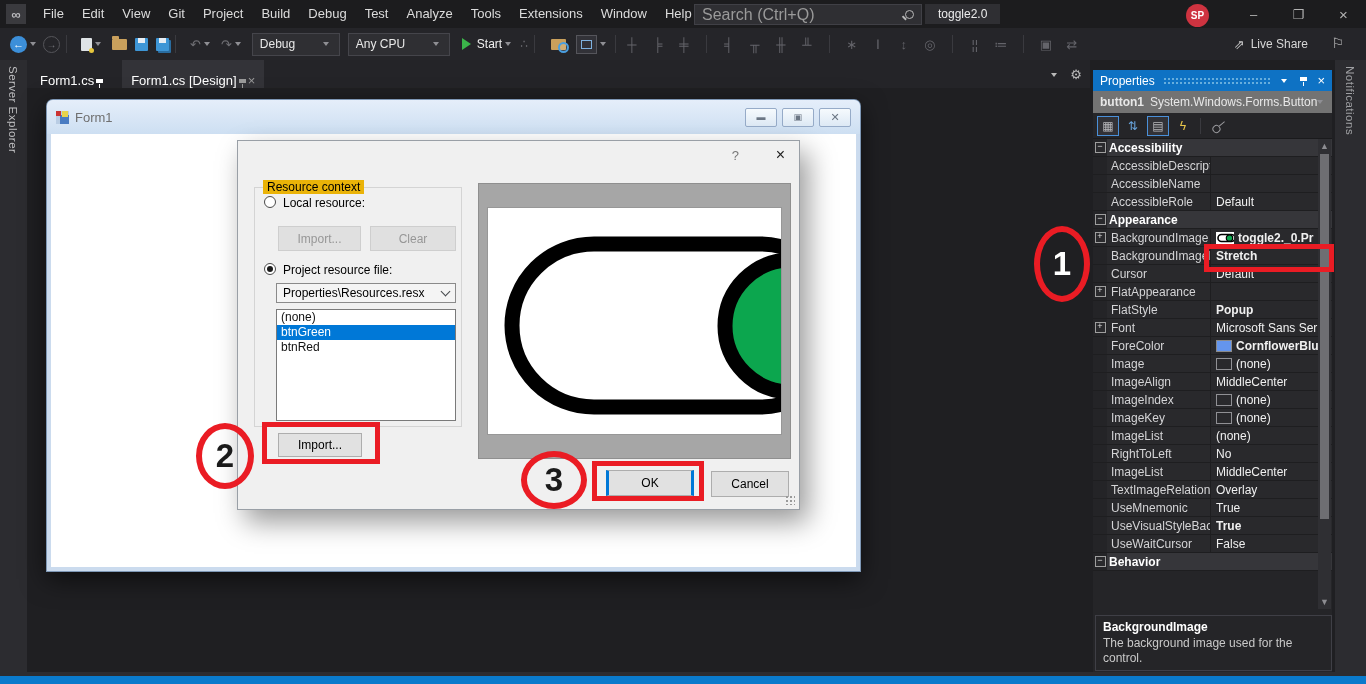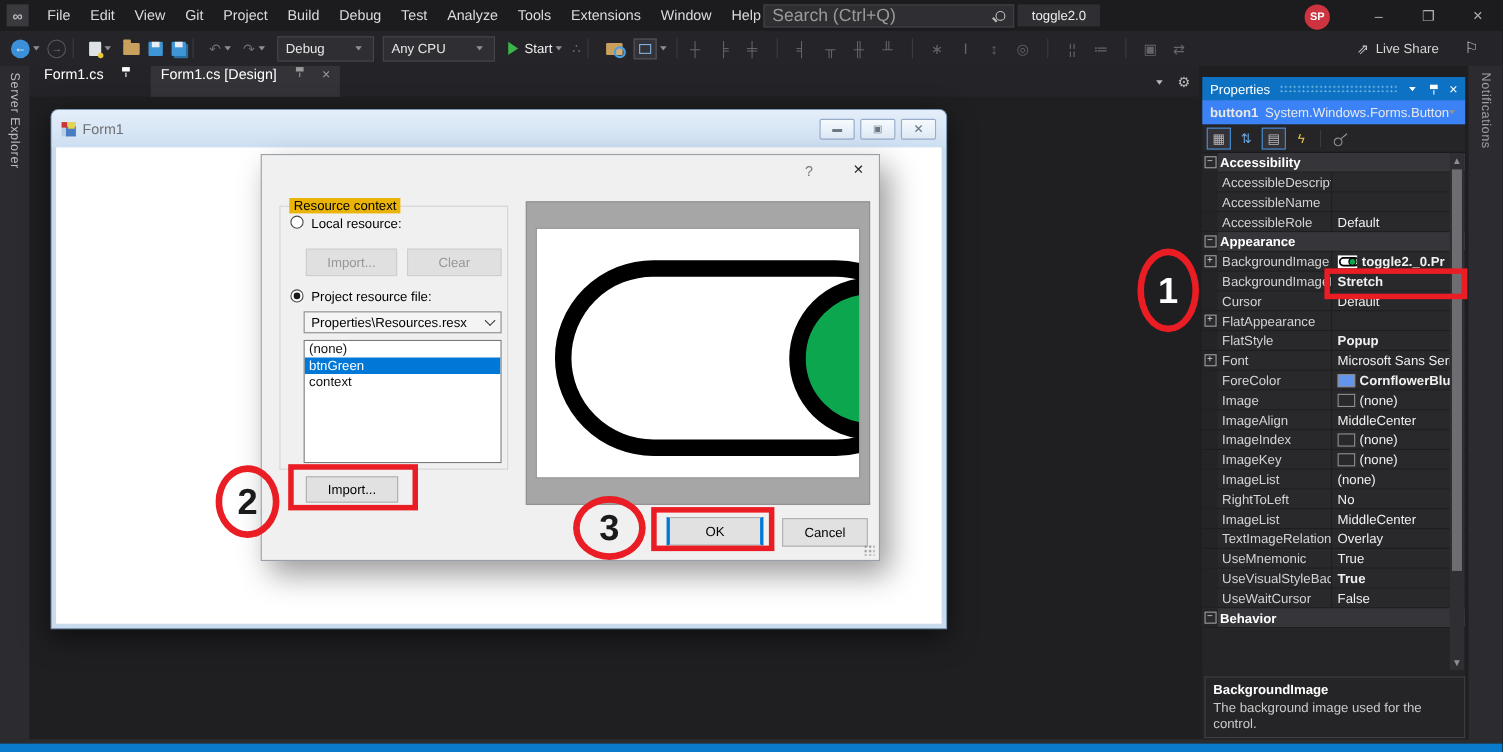--- a/index.html
+++ b/index.html
@@ -47,21 +47,21 @@
 
   
   .left-strip{position:absolute;left:0;top:60px;width:27px;height:612px;background:#2c2c30}
   .right-strip{position:absolute;left:1335px;top:60px;width:31px;height:612px;background:#2c2c30}
   .v-label{writing-mode:vertical-rl;font-size:11.5px;letter-spacing:.5px;margin:6px auto 0;display:block;width:max-content}
   .left-strip .v-label{color:#bdbdbf;margin-left:7px}
   .right-strip .v-label{color:#9fa0a3;margin-left:9px}
 
   
   .tabstrip{position:absolute;left:27px;top:60px;width:1063px;height:28px;background:#242428;display:flex;align-items:flex-end;z-index:4}
-  .tab{height:28px;display:flex;align-items:flex-start;padding:0 9px;font-size:13px;color:#fff;gap:16px}
+  .tab{height:28px;display:flex;align-items:flex-end;padding:0 9px;font-size:13px;color:#fff;gap:1px}
   .tab.selected{background:#333338}
   .pin-icon{display:inline-block;width:9px;height:10px;position:relative}
   .pin-icon::before{content:"";position:absolute;left:1px;top:1px;width:7px;height:4px;background:currentColor}
   .pin-icon::after{content:"";position:absolute;left:4px;top:6px;width:1px;height:4px;background:currentColor}
   .tab-close{color:#9a9a9a;font-size:13px}
   .doc-controls{position:absolute;right:8px;bottom:6px;display:flex;align-items:center;gap:10px;color:#b9b9b9;font-size:13px}
 
   
   .editor{position:absolute;left:27px;top:88px;width:1066px;height:584px;background:#1f1f22}
   .bottom-gap{position:absolute;left:0;top:672px;width:1366px;height:4px;background:#2c2c30}
@@ -102,21 +102,21 @@
   .btn-ok{position:absolute;left:368px;top:329px;width:88px;height:26px;border-top:1px solid #adadad;border-bottom:1px solid #adadad;border-left:3px solid #0078d7;border-right:3px solid #0078d7}
   .btn-cancel{position:absolute;left:473px;top:330px;width:78px;height:26px}
   .grip{position:absolute;right:4px;bottom:4px;width:10px;height:10px;
         background-image:radial-gradient(circle,#9a9a9a 1px,rgba(0,0,0,0) 1.2px);background-size:4px 4px}
 
   
   .props{position:absolute;left:1093px;top:70px;width:239px;height:602px;background:#252528;z-index:6;font-size:12px}
   .props-title{height:21px;background:#0e72c4;display:flex;align-items:center;padding:0 7px;color:#fff;font-size:12px}
   .grip-dots{flex:1;height:7px;margin:0 8px;background-image:radial-gradient(circle,#66aede 1px,rgba(0,0,0,0) 1.1px);background-size:4px 4px}
   .pt-icons{display:flex;align-items:center;gap:9px;color:#fff}
-  .obj-row{height:22px;display:flex;align-items:center;padding:0 7px;color:#e8e8e8;background:#3b82f6}
+  .obj-row{height:22px;display:flex;align-items:center;padding:0 7px;color:#e8e8e8;background:#737373}
   .obj-name{font-weight:bold;margin-right:6px}
   .obj-dd{margin-left:auto}
   .ptoolbar{height:25px;display:flex;align-items:center;gap:3px;padding:0 4px;border-bottom:1px solid #1a1a1c}
   .ptool{min-width:22px;height:20px;display:flex;align-items:center;justify-content:center;color:#b9b9bd;font-size:12px;box-sizing:border-box}
   .ptool.active{background:#323237;border:1px solid #4a90d9}
   .ptool .bolt{color:#e8c64a}
   .key-icon{width:15px;height:8px;position:relative;transform:rotate(-40deg)}
   .key-icon::before{content:"";position:absolute;left:0;top:1px;width:6px;height:6px;border:1.5px solid #9a9a9e;border-radius:50%}
   .key-icon::after{content:"";position:absolute;left:8px;top:3.5px;width:7px;height:1.5px;background:#9a9a9e}
   .psep{width:1px;height:16px;background:#3a3a3f;margin:0 3px}
@@ -303,21 +303,21 @@
     <span class="radio checked"></span>
     <span>Project resource file:</span>
   </div>
   <div class="combo2">
     <span>Properties\Resources.resx</span>
       <span class="chev"></span>
   </div>
   <div class="listbox" id="resource-list">
       <div class="list-item">(none)</div>
       <div class="list-item selected">btnGreen</div>
-      <div class="list-item">context</div>
+      <div class="list-item">btnRed</div>
     </div>
   <div class="btn btn-import2">
     <span>Import...</span>
   </div>
 
   <div class="preview">
     <svg width="293" height="226">
       <rect x="0" y="0" width="293" height="226" fill="#ffffff"></rect>
       <rect x="24" y="36" width="330" height="163" rx="82" fill="none" stroke="#000000" stroke-width="15"></rect>
       <circle cx="303" cy="118" r="66" fill="#0ca64e" stroke="#000000" stroke-width="15"></circle>

